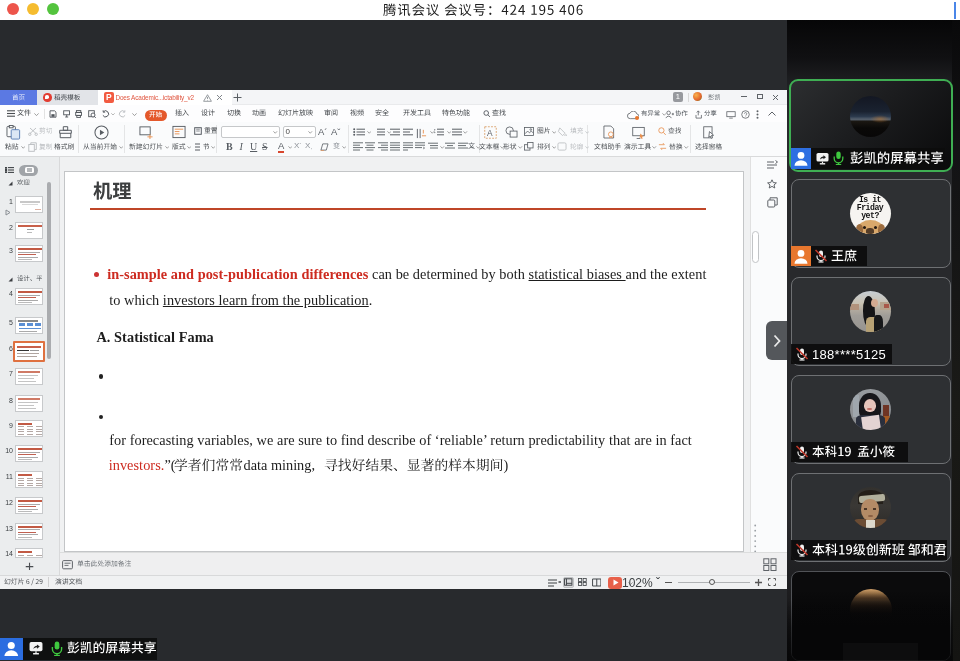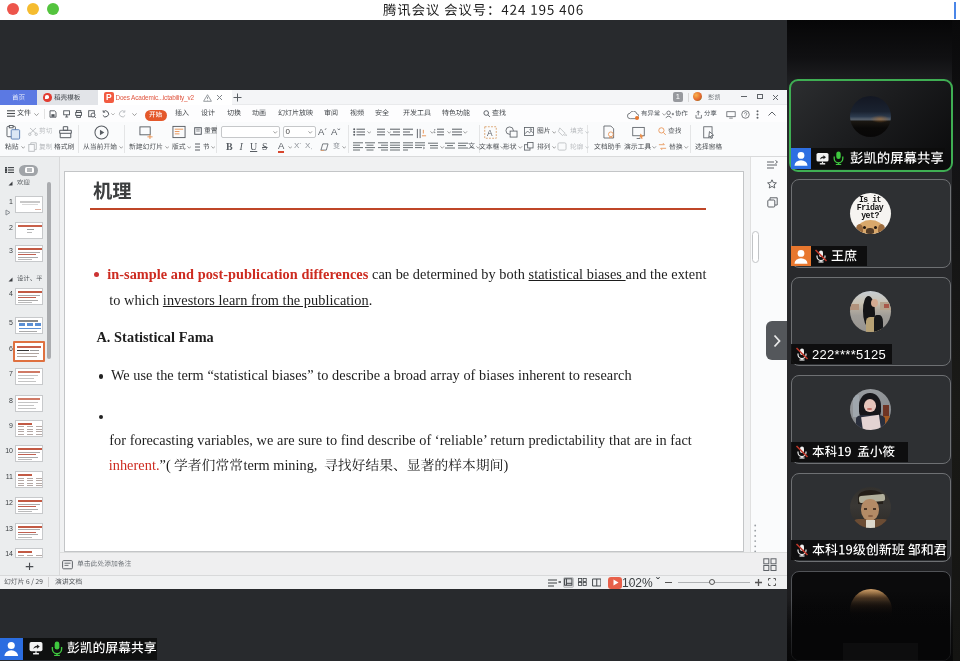--- a/index.html
+++ b/index.html
@@ -77,21 +77,21 @@
       <div style="position:absolute;left:24px;top:24px;width:9px;height:17px;border-radius:30% 40% 0 0;background:#17181a"></div>
     </div>
     <div class="a" style="left:791px;top:343.5px;width:101px;height:20.5px;background:rgba(12,12,12,.92)"></div>
     <svg class="a" style="left:795px;top:346.5px" width="14" height="14" viewBox="0 0 14 14">
       <rect x="5" y="1.5" width="4" height="6.5" rx="2" fill="#f2f2f2"></rect>
       <path d="M3 6.5v1a4 4 0 0 0 8 0v-1" stroke="#f2f2f2" stroke-width="1.2" fill="none"></path>
       <line x1="7" y1="11.5" x2="7" y2="13" stroke="#f2f2f2" stroke-width="1.2"></line>
       <line x1="4.5" y1="13" x2="9.5" y2="13" stroke="#f2f2f2" stroke-width="1.2"></line>
       <line x1="1.5" y1="1" x2="12.5" y2="12" stroke="#c0392b" stroke-width="1.6"></line>
     </svg>
-    <div class="a" style="left:812px;top:346.5px;font-size:13px;font-weight:500;color:#fff;letter-spacing:.3px">222****5125</div>
+    <div class="a" style="left:812px;top:346.5px;font-size:13px;font-weight:500;color:#fff;letter-spacing:.3px">188****5125</div>
     <div class="a" style="left:791px;top:375px;width:160px;height:89px;border:1.5px solid #6e7073;border-radius:8px;background:#2e3033"></div>
     <div class="a" style="left:849.5px;top:389px;width:41px;height:41px;border-radius:50%;overflow:hidden;background:linear-gradient(160deg,#9a9da1 0%,#8d9094 50%,#7e8185 100%)">
       <div style="position:absolute;left:3px;top:6px;width:6px;height:22px;background:#9fa6ad"></div>
       <div style="position:absolute;left:33px;top:16px;width:6px;height:15px;background:#6e3424"></div>
       <div style="position:absolute;left:32px;top:27px;width:9px;height:9px;background:#a55a22"></div>
       <div style="position:absolute;left:9px;top:4px;width:22px;height:26px;border-radius:48% 48% 30% 30%;background:#17161a"></div>
       <div style="position:absolute;left:14px;top:10px;width:12px;height:13px;border-radius:50% 50% 45% 45%;background:#e6c3ba"></div>
       <div style="position:absolute;left:17px;top:19px;width:5px;height:2px;border-radius:40%;background:#c06a62"></div>
       <div style="position:absolute;left:6px;top:26px;width:29px;height:15px;background:#2a2f3d;border-radius:25% 25% 0 0"></div>
       <div style="position:absolute;left:12px;top:27px;width:18px;height:14px;background:#e3d3d3;transform:rotate(-8deg)"></div>
@@ -898,30 +898,29 @@
       <svg width="38.6" height="22.4" viewBox="0 0 38.6 22.4">
         <path d="M9.4 1.7V8C9.4 10.9 9.2 14.7 6.6 17.2C7.1 17.5 8 18.3 8.4 18.7C11.2 15.9 11.7 11.2 11.7 8V3.9H14.1V15.5C14.1 17.2 14.2 17.6 14.6 18C14.9 18.4 15.5 18.5 15.9 18.5C16.3 18.5 16.7 18.5 17 18.5C17.5 18.5 17.9 18.4 18.2 18.2C18.5 17.9 18.7 17.6 18.9 17C19 16.4 19 15.1 19.1 14C18.5 13.8 17.9 13.4 17.4 13.1C17.4 14.2 17.4 15.2 17.4 15.6C17.3 16 17.3 16.2 17.2 16.3C17.2 16.4 17.1 16.4 17 16.4C16.9 16.4 16.7 16.4 16.6 16.4C16.6 16.4 16.5 16.4 16.4 16.3C16.4 16.2 16.4 15.9 16.4 15.4V1.7ZM3.7 0.6V4.6H0.9V6.8H3.4C2.8 9.1 1.7 11.7 0.4 13.2C0.8 13.8 1.3 14.8 1.5 15.4C2.3 14.3 3.1 12.7 3.7 11V18.7H5.9V10.6C6.5 11.5 7.1 12.4 7.4 13L8.7 11.2C8.3 10.7 6.6 8.6 5.9 7.9V6.8H8.5V4.6H5.9V0.6Z M29.2 6.8H31.2V8.5H29.2ZM33.2 6.8H35V8.5H33.2ZM29.2 3.4H31.2V5H29.2ZM33.2 3.4H35V5H33.2ZM25.6 16V18.1H38.1V16H33.4V14.2H37.5V12.1H33.4V10.4H37.3V1.4H27.1V10.4H31V12.1H27V14.2H31V16ZM19.8 14.6 20.3 17C22.1 16.4 24.5 15.6 26.6 14.9L26.2 12.7L24.3 13.3V9.4H26.1V7.3H24.3V3.9H26.4V1.7H20V3.9H22.1V7.3H20.2V9.4H22.1V13.9Z" fill="#3d3f40"></path>
       </svg>
     </div>
     <div class="a" style="left:89.7px;top:208.3px;width:616.7px;height:1.9px;background:#bf4628"></div>
     <div class="a" style="left:93.5px;top:272px;width:5px;height:5px;border-radius:50%;background:#c33"></div>
     <div class="a" style="left:109.2px;top:292.1px;font-family:'Liberation Serif',serif;font-size:14.3px;color:#1d1d1d;white-space:nowrap;letter-spacing:.05px">to which <u>investors learn from the publication</u>.</div>
     <div class="a" style="left:107.2px;top:265.8px;font-family:'Liberation Serif',serif;font-size:14.3px;color:#1d1d1d;white-space:nowrap;letter-spacing:.05px"><b style="color:#cd2b20">in-sample and post-publication differences</b> can be determined by both <u>statistical biases </u>and the extent</div>
     <div class="a" style="left:96.5px;top:328.5px;font-family:'Liberation Serif',serif;font-size:14.3px;color:#1d1d1d;white-space:nowrap;letter-spacing:.05px"><b>A. Statistical Fama</b></div>
     <div class="a" style="left:98.6px;top:374px;width:4.5px;height:4.5px;border-radius:50%;background:#222"></div>
-    <div class="a" style="left:110.9px;top:367.3px;font-family:'Liberation Serif',serif;font-size:14.3px;color:#1d1d1d;white-space:nowrap;letter-spacing:.05px">We use the term “statistical biases” to describe a broad array of biases inherent to research</div>
     <div class="a" style="left:98.6px;top:414.5px;width:4.5px;height:4.5px;border-radius:50%;background:#222"></div>
     <div class="a" style="left:109.2px;top:432.4px;font-family:'Liberation Serif',serif;font-size:14.3px;color:#1d1d1d;white-space:nowrap;letter-spacing:.05px">for forecasting variables, we are sure to find describe of ‘reliable’ return predictability that are in fact</div>
-    <div class="a" style="left:108.7px;top:457.4px;font-family:'Liberation Serif',serif;font-size:14.3px;color:#1d1d1d;white-space:nowrap;letter-spacing:.05px"><span style="color:#cd2b20">inherent.</span>”(</div>
+    <div class="a" style="left:108.7px;top:457.4px;font-family:'Liberation Serif',serif;font-size:14.3px;color:#1d1d1d;white-space:nowrap;letter-spacing:.05px"><span style="color:#cd2b20">investors.</span>”(</div>
     <div style="position:absolute;left:174.0px;top:458.3px;width:69.0px;height:16.0px">
       <svg width="69.0" height="16.0" viewBox="0 0 69.0 16.0">
         <path d="M2.8 0.7 2.7 0.9C3.2 1.4 3.9 2.4 4 3.1C4.9 3.8 5.7 1.8 2.8 0.7ZM5.9 0.5 5.8 0.6C6.3 1.2 6.8 2.2 6.8 3C7.7 3.8 8.6 1.8 5.9 0.5ZM6.5 7.1V8.6H0.6L0.8 9H6.5V11.8C6.5 12 6.4 12.1 6.1 12.1C5.8 12.1 3.9 11.9 3.9 11.9V12.1C4.7 12.2 5.1 12.3 5.4 12.5C5.6 12.7 5.7 12.9 5.8 13.2C7.3 13.1 7.4 12.6 7.4 11.8V9H12.8C13 9 13.2 8.9 13.2 8.8C12.7 8.3 11.9 7.7 11.9 7.7L11.2 8.6H7.4V7.6C7.7 7.6 7.9 7.5 7.9 7.3L7.8 7.3C8.6 6.9 9.6 6.4 10.1 5.9C10.4 5.9 10.6 5.9 10.7 5.8L9.7 4.8L9.1 5.4H3L3.1 5.8H8.9C8.4 6.2 7.8 6.8 7.3 7.2ZM10.3 0.6C9.9 1.4 9.2 2.6 8.6 3.5H2.4C2.4 3.2 2.3 2.9 2.2 2.6L2 2.6C2.1 3.7 1.6 4.6 1 5C0.7 5.2 0.5 5.4 0.7 5.8C0.8 6.1 1.3 6 1.7 5.7C2.1 5.4 2.5 4.8 2.4 3.9H11.6C11.3 4.4 11 5.1 10.7 5.5L10.9 5.6C11.5 5.2 12.3 4.5 12.8 4.1C13 4 13.2 4 13.3 3.9L12.2 2.8L11.6 3.5H9C9.8 2.8 10.6 2 11.1 1.3C11.4 1.3 11.6 1.2 11.7 1.1Z M17.7 7.2V7.5C16.6 8.1 15.4 8.7 14.2 9.2L14.3 9.5C15.5 9.1 16.7 8.6 17.7 8V13.2H17.9C18.3 13.2 18.6 13 18.6 12.9V12.3H23.8V13.1H24C24.3 13.1 24.7 12.8 24.7 12.8V7.8C25 7.7 25.2 7.6 25.3 7.5L24.2 6.6L23.7 7.2H19.3C20.2 6.6 21.1 6.1 22 5.4H26.6C26.8 5.4 27 5.4 27 5.2C26.5 4.8 25.8 4.2 25.8 4.2L25.1 5H22.5C23.8 4 24.9 2.9 25.8 1.8C26.1 2 26.2 1.9 26.3 1.8L25.2 0.9C24.7 1.5 24.3 2.1 23.7 2.7C23.2 2.3 22.5 1.7 22.5 1.7L21.8 2.6H20.3V1C20.6 0.9 20.7 0.8 20.8 0.6L19.4 0.5V2.6H15.9L16 3H19.4V5H14.4L14.5 5.4H20.7C20 6 19.2 6.6 18.4 7.1L17.7 6.8ZM20.3 3H23.3L23.5 2.9C22.8 3.7 22.1 4.4 21.2 5H20.3ZM23.8 7.6V9.5H18.6V7.6ZM18.6 9.9H23.8V11.9H18.6Z M33.4 0.8 33.2 0.9C33.7 1.5 34.3 2.5 34.5 3.2C35.4 3.9 36.1 2 33.4 0.8ZM34.1 3.1 32.7 2.9V13.2H32.9C33.3 13.2 33.6 13 33.6 12.8V3.4C34 3.4 34.1 3.3 34.1 3.1ZM31.3 4.4 30.6 4.2C31.1 3.3 31.5 2.3 31.9 1.3C32.2 1.3 32.3 1.1 32.4 1L30.9 0.5C30.3 3.2 29.2 5.8 28.1 7.6L28.3 7.7C28.9 7.1 29.4 6.4 29.9 5.5V13.1H30.1C30.4 13.1 30.8 12.9 30.8 12.8V4.7C31.1 4.6 31.2 4.6 31.3 4.4ZM39.2 2H35.7L35.8 2.4H39.3V11.7C39.3 12 39.3 12 39 12C38.7 12 37.1 11.9 37.1 11.9V12.1C37.8 12.2 38.1 12.4 38.4 12.5C38.6 12.7 38.7 12.9 38.7 13.2C40.1 13 40.2 12.6 40.2 11.8V2.6C40.5 2.5 40.7 2.4 40.8 2.3L39.7 1.4Z M44.5 0.7 44.3 0.8C44.9 1.3 45.5 2.1 45.5 2.8C46.5 3.5 47.2 1.5 44.5 0.7ZM43.8 8.7V12.6H44C44.3 12.6 44.7 12.4 44.7 12.3V9.1H47.8V13.1H48C48.4 13.1 48.7 12.9 48.7 12.8V9.1H51.9V11.2C51.9 11.4 51.8 11.5 51.6 11.5C51.3 11.5 49.9 11.4 49.9 11.4V11.6C50.5 11.6 50.9 11.8 51 11.9C51.2 12.1 51.3 12.3 51.3 12.6C52.6 12.4 52.8 12 52.8 11.3V9.3C53.1 9.2 53.3 9.1 53.4 9L52.2 8.1L51.8 8.7H48.7V7.3H50.8V7.8H51C51.3 7.8 51.7 7.6 51.7 7.5V5.2C52 5.2 52.2 5.1 52.2 5L51.2 4.2L50.7 4.7H45.9L44.9 4.3V7.9H45C45.4 7.9 45.8 7.7 45.8 7.6V7.3H47.8V8.7H44.8L43.8 8.2ZM45.8 6.9V5.1H50.8V6.9ZM51.2 0.7C50.9 1.4 50.3 2.4 49.9 3.1H48.7V1.1C49.1 1 49.2 0.9 49.2 0.7L47.8 0.6V3.1H43.9C43.9 2.9 43.9 2.7 43.8 2.4H43.6C43.6 3.4 43.1 4.2 42.5 4.6C42.2 4.7 42.1 5 42.2 5.3C42.4 5.6 42.8 5.6 43.2 5.3C43.6 5.1 44 4.4 44 3.5H53C52.8 4 52.6 4.5 52.4 4.9L52.6 5C53.1 4.7 53.8 4.1 54.1 3.7C54.4 3.6 54.5 3.6 54.6 3.5L53.6 2.5L53 3.1H50.3C50.9 2.6 51.6 1.9 52 1.4C52.3 1.5 52.5 1.4 52.6 1.3Z M58.3 0.7 58.1 0.8C58.7 1.3 59.3 2.1 59.3 2.8C60.3 3.5 61 1.5 58.3 0.7ZM57.6 8.7V12.6H57.8C58.1 12.6 58.5 12.4 58.5 12.3V9.1H61.6V13.1H61.8C62.2 13.1 62.5 12.9 62.5 12.8V9.1H65.7V11.2C65.7 11.4 65.6 11.5 65.4 11.5C65.1 11.5 63.7 11.4 63.7 11.4V11.6C64.3 11.6 64.7 11.8 64.8 11.9C65 12.1 65.1 12.3 65.1 12.6C66.4 12.4 66.6 12 66.6 11.3V9.3C66.9 9.2 67.1 9.1 67.2 9L66 8.1L65.6 8.7H62.5V7.3H64.6V7.8H64.8C65.1 7.8 65.5 7.6 65.5 7.5V5.2C65.8 5.2 66 5.1 66 5L65 4.2L64.5 4.7H59.7L58.7 4.3V7.9H58.8C59.2 7.9 59.6 7.7 59.6 7.6V7.3H61.6V8.7H58.6L57.6 8.2ZM59.6 6.9V5.1H64.6V6.9ZM65 0.7C64.7 1.4 64.1 2.4 63.7 3.1H62.5V1.1C62.9 1 63 0.9 63 0.7L61.6 0.6V3.1H57.7C57.7 2.9 57.7 2.7 57.6 2.4H57.4C57.4 3.4 56.9 4.2 56.3 4.6C56 4.7 55.9 5 56 5.3C56.2 5.6 56.6 5.6 57 5.3C57.4 5.1 57.8 4.4 57.8 3.5H66.8C66.6 4 66.4 4.5 66.2 4.9L66.4 5C66.9 4.7 67.6 4.1 67.9 3.7C68.2 3.6 68.3 3.6 68.4 3.5L67.4 2.5L66.8 3.1H64.1C64.7 2.6 65.4 1.9 65.8 1.4C66.1 1.5 66.3 1.4 66.4 1.3Z" fill="#1d1d1d"></path>
       </svg>
     </div>
-    <div class="a" style="left:243.5px;top:457.4px;font-family:'Liberation Serif',serif;font-size:14.3px;color:#1d1d1d">term mining, </div>
+    <div class="a" style="left:243.5px;top:457.4px;font-family:'Liberation Serif',serif;font-size:14.3px;color:#1d1d1d">data mining, </div>
     <div style="position:absolute;left:324.0px;top:458.3px;width:179.4px;height:16.0px">
       <svg width="179.4" height="16.0" viewBox="0 0 179.4 16.0">
         <path d="M3.2 8.6 3.1 8.7C3.9 9.3 4.9 10.4 5.2 11.2C6.3 11.9 6.8 9.6 3.2 8.6ZM10.5 3.6H2.7L2.8 4H10.5V5.7H2L2.1 6.1H10.5V6.6H10.7C11 6.6 11.4 6.4 11.5 6.3V1.9C11.7 1.9 11.9 1.8 12 1.7L10.9 0.8L10.4 1.4H2.1L2.2 1.8H10.5ZM12.2 7 11.5 7.9H10.1V7C10.4 7 10.5 6.8 10.5 6.6L9.1 6.5V7.9H0.7L0.8 8.3H9.1V11.7C9.1 11.9 9.1 12 8.8 12C8.5 12 6.8 11.9 6.8 11.9V12.1C7.5 12.2 7.9 12.3 8.1 12.5C8.3 12.6 8.4 12.9 8.5 13.2C9.9 13 10.1 12.6 10.1 11.8V8.3H13.1C13.3 8.3 13.4 8.2 13.5 8.1C13 7.6 12.2 7 12.2 7Z M23.7 1.2 23.6 1.3C24.3 1.7 25.1 2.4 25.3 3C26.3 3.5 26.7 1.5 23.7 1.2ZM18.5 5.1 18.7 5.4 21.8 5C22 6.6 22.3 8 22.8 9.2C21.6 10.6 20.1 11.7 18.5 12.6L18.6 12.8C20.4 12.1 21.9 11.1 23.2 9.9C23.7 11 24.4 11.8 25.3 12.5C25.9 13 26.7 13.4 27 13C27.1 12.8 27.1 12.6 26.7 12.1L27 10L26.8 9.9C26.6 10.5 26.3 11.2 26.2 11.5C26 11.8 26 11.8 25.7 11.6C24.9 11 24.3 10.2 23.8 9.2C24.6 8.3 25.3 7.3 25.9 6.1C26.2 6.2 26.4 6.1 26.5 6L25.2 5.4C24.7 6.5 24.1 7.5 23.5 8.4C23.1 7.3 22.9 6.2 22.7 4.9L26.7 4.4C26.9 4.4 27.1 4.3 27.1 4.2C26.6 3.8 25.8 3.3 25.8 3.3L25.3 4.2L22.7 4.5C22.6 3.4 22.5 2.3 22.5 1.2C22.9 1.1 23 1 23 0.8L21.6 0.6C21.6 2 21.6 3.4 21.8 4.6ZM14.3 7.7 14.8 8.8C15 8.8 15.1 8.7 15.1 8.5L16.5 7.9V11.8C16.5 12 16.5 12 16.2 12C16 12 14.8 11.9 14.8 11.9V12.2C15.3 12.2 15.6 12.3 15.8 12.5C16 12.6 16 12.9 16.1 13.2C17.3 13 17.4 12.6 17.4 11.8V7.4L19.5 6.4L19.5 6.2L17.4 6.8V3.9H19.2C19.4 3.9 19.5 3.8 19.6 3.7C19.2 3.3 18.5 2.7 18.5 2.7L17.9 3.5H17.4V1.1C17.8 1 17.9 0.9 17.9 0.7L16.5 0.5V3.5H14.4L14.5 3.9H16.5V7.1C15.6 7.4 14.8 7.6 14.3 7.7Z M31.5 1.1C31.9 1.1 32 0.9 32 0.8L30.6 0.5C30.5 1.3 30.3 2.5 29.9 3.7H28.1L28.2 4.1H29.8C29.4 5.7 29 7.2 28.6 8.2C29.3 8.6 30.1 9.2 30.9 9.8C30.2 11 29.3 12.1 28 12.9L28.1 13.1C29.6 12.4 30.7 11.4 31.5 10.3C32.1 10.8 32.6 11.4 32.9 11.9C33.7 12.4 34.4 11.2 31.9 9.5C32.7 7.9 33.1 6.1 33.3 4.2C33.6 4.2 33.7 4.2 33.8 4.1L32.8 3.1L32.3 3.7H30.9C31.1 2.7 31.4 1.8 31.5 1.1ZM39.9 5.8 39.3 6.6H37.4V4.8C37.7 4.8 37.8 4.6 37.9 4.5L37.5 4.4C38.3 3.8 39.3 2.9 40 2.3C40.3 2.3 40.4 2.3 40.5 2.2L39.5 1.2L38.9 1.8H33.6L33.8 2.2H38.8C38.3 2.8 37.7 3.8 37.1 4.4L36.5 4.3V6.6H33.2L33.4 7H36.5V11.8C36.5 12 36.4 12.1 36.2 12.1C35.9 12.1 34.4 11.9 34.4 11.9V12.2C35.1 12.3 35.4 12.4 35.6 12.5C35.8 12.7 35.9 12.9 35.9 13.2C37.2 13.1 37.4 12.6 37.4 11.9V7H40.7C40.8 7 41 6.9 41 6.7C40.6 6.3 39.9 5.8 39.9 5.8ZM29.5 8.2C29.9 7 30.4 5.5 30.7 4.1H32.3C32.2 5.9 31.9 7.6 31.2 9.1C30.7 8.8 30.2 8.5 29.5 8.2Z M42 11.1 42.6 12.4C42.7 12.3 42.8 12.2 42.9 12C44.7 11.2 46.1 10.5 47.1 10L47 9.8C45 10.4 42.9 11 42 11.1ZM45.8 1.2 44.4 0.6C44.1 1.7 43 3.6 42.2 4.4C42.1 4.5 41.8 4.5 41.8 4.5L42.3 5.8C42.4 5.7 42.5 5.7 42.6 5.6C43.4 5.4 44.1 5.1 44.8 5C44 6.1 43 7.2 42.2 7.9C42.1 8 41.8 8 41.8 8L42.3 9.3C42.4 9.2 42.5 9.2 42.6 9.1C44.3 8.6 45.9 8 46.8 7.7L46.7 7.5C45.2 7.7 43.8 7.9 42.8 8.1C44.2 6.9 45.7 5.3 46.5 4.2C46.8 4.2 47 4.1 47 4L45.8 3.2C45.6 3.6 45.4 4 45 4.5C44.1 4.6 43.3 4.6 42.6 4.6C43.6 3.7 44.7 2.4 45.3 1.4C45.6 1.5 45.7 1.4 45.8 1.2ZM48.5 11.7V8.5H52.7V11.7ZM47.7 7.6V13.2H47.8C48.3 13.2 48.5 13 48.5 12.9V12.2H52.7V13.1H52.9C53.3 13.1 53.6 12.9 53.6 12.8V8.5C53.9 8.5 54 8.4 54.1 8.3L53.1 7.5L52.7 8.1H48.7ZM53.7 2.4 53 3.2H51.1V1.1C51.5 1 51.6 0.9 51.6 0.7L50.2 0.6V3.2H46.7L46.8 3.6H50.2V6.1H47.3L47.4 6.5H54.1C54.2 6.5 54.4 6.5 54.4 6.3C54 5.9 53.2 5.3 53.2 5.3L52.6 6.1H51.1V3.6H54.5C54.7 3.6 54.8 3.5 54.8 3.4C54.4 3 53.7 2.4 53.7 2.4Z M57.6 1.3V6.9H57.8C58.2 6.9 58.5 6.7 58.5 6.6V6.2H61.6V7.9H55.8L56 8.3H60.7C59.6 9.9 57.7 11.5 55.7 12.6L55.8 12.8C58.2 11.8 60.2 10.4 61.6 8.7V13.2H61.7C62.2 13.2 62.5 13 62.5 12.9V8.3H62.6C63.8 10.3 65.7 11.9 67.7 12.7C67.8 12.3 68.1 12 68.5 12L68.5 11.8C66.5 11.2 64.3 9.9 63 8.3H68C68.2 8.3 68.4 8.2 68.4 8.1C67.9 7.6 67.1 7 67.1 7L66.4 7.9H62.5V6.2H65.6V6.8H65.8C66.1 6.8 66.5 6.6 66.5 6.5V1.8C66.8 1.8 67 1.7 67.1 1.6L66 0.8L65.5 1.3H58.6L57.6 0.9ZM61.6 1.7V3.5H58.5V1.7ZM62.5 1.7H65.6V3.5H62.5ZM61.6 3.9V5.8H58.5V3.9ZM62.5 3.9H65.6V5.8H62.5Z M72.4 13.1C72.8 13.1 73 12.9 73 12.5C73 12.2 72.9 12 72.7 11.6C72.2 10.9 71.3 10.2 69.7 9.7L69.5 9.9C70.8 10.8 71.3 11.7 71.8 12.6C72 13 72.1 13.1 72.4 13.1Z M95.3 7.6 93.9 7.1C93.4 8.5 92.7 10.1 92.1 11.1L92.3 11.2C93.2 10.4 94.1 9.1 94.8 7.9C95.1 7.9 95.2 7.8 95.3 7.6ZM84.6 7.2 84.4 7.3C85.1 8.3 85.9 9.7 86.1 10.8C87 11.6 87.7 9.5 84.6 7.2ZM94.8 11.2 94.1 12.1H91.6V6.8C91.9 6.7 92 6.6 92 6.4L90.7 6.3V12.1H88.7V6.8C89 6.7 89.1 6.6 89.1 6.4L87.8 6.3V12.1H83.5L83.6 12.5H95.7C95.9 12.5 96 12.5 96.1 12.3C95.6 11.9 94.8 11.2 94.8 11.2ZM93 1.8V3.4H86.3V1.8ZM86.3 6.4V5.9H93V6.5H93.1C93.4 6.5 93.9 6.3 93.9 6.2V1.9C94.2 1.9 94.4 1.8 94.5 1.7L93.4 0.8L92.8 1.4H86.4L85.4 0.9V6.7H85.6C86 6.7 86.3 6.5 86.3 6.4ZM86.3 5.5V3.8H93V5.5Z M97.2 1.9 97.3 2.3H101V3.5H101.1C101.5 3.5 101.9 3.4 101.9 3.2V2.3H105.1V3.4H105.2C105.7 3.4 106 3.3 106 3.2V2.3H109.4C109.6 2.3 109.8 2.3 109.8 2.1C109.3 1.7 108.6 1.1 108.6 1.1L107.9 1.9H106V1C106.3 1 106.4 0.8 106.4 0.6L105.1 0.5V1.9H101.9V1C102.2 1 102.4 0.8 102.4 0.6L101 0.5V1.9ZM101.3 10.4H106.6V11.9H101.3ZM101.3 10V8.8L101.8 8.6H106.6V10ZM107.6 3.1C107.2 3.6 106.8 4.1 106.2 4.6C105.8 4.3 105.2 3.8 105.2 3.8L104.6 4.5H103.5V3.4C103.8 3.4 103.9 3.2 103.9 3L102.6 2.9V4.5H98.8L98.9 4.9H102.6V6.4H97.2L97.3 6.8H103.6C102.9 7.3 102.2 7.7 101.4 8.2H101.4L100.4 7.7V8.7C99.3 9.3 98.3 9.8 97.2 10.2L97.2 10.4C98.3 10.1 99.4 9.7 100.4 9.3V13.2H100.5C100.9 13.2 101.3 13 101.3 12.9V12.4H106.6V13.2H106.7C107 13.2 107.5 13 107.5 12.9V8.8C107.8 8.7 108 8.6 108.1 8.5L107 7.6L106.5 8.2H102.6C103.4 7.7 104.2 7.3 104.9 6.8H109.5C109.7 6.8 109.8 6.7 109.8 6.6C109.4 6.2 108.6 5.6 108.6 5.6L108 6.4H105.5C106.6 5.6 107.5 4.8 108.2 3.9C108.5 4 108.7 4 108.8 3.8ZM103.5 4.9H105.9L106 4.8C105.4 5.4 104.8 5.9 104.1 6.4H103.5Z M117.9 5.8 117.8 5.9C118.5 6.6 119.3 7.8 119.4 8.8C120.4 9.6 121.2 7.3 117.9 5.8ZM115 0.9 113.5 0.5C113.4 1.3 113.2 2.3 113 3H112.6L111.6 2.5V12.7H111.8C112.2 12.7 112.5 12.5 112.5 12.4V11.3H115.4V12.3H115.5C115.8 12.3 116.2 12.1 116.3 12V3.6C116.5 3.5 116.8 3.4 116.8 3.3L115.8 2.4L115.2 3H113.5C113.8 2.4 114.2 1.7 114.5 1.2C114.8 1.2 114.9 1.1 115 0.9ZM115.4 3.4V6.8H112.5V3.4ZM112.5 7.2H115.4V10.9H112.5ZM120.1 1 118.7 0.5C118.3 2.7 117.4 4.8 116.5 6.2L116.7 6.3C117.5 5.5 118.1 4.5 118.7 3.4H122.1C122 8.1 121.8 11.2 121.3 11.8C121.1 11.9 121 11.9 120.7 11.9C120.4 11.9 119.4 11.9 118.8 11.8L118.8 12C119.3 12.1 119.9 12.3 120.1 12.4C120.3 12.6 120.4 12.9 120.4 13.1C121.1 13.1 121.6 13 122 12.5C122.7 11.7 122.9 8.6 123 3.5C123.3 3.5 123.5 3.4 123.6 3.3L122.5 2.4L121.9 3H118.9C119.2 2.4 119.4 1.8 119.6 1.2C119.9 1.3 120.1 1.1 120.1 1Z M130.5 0.6 130.4 0.7C130.9 1.3 131.5 2.3 131.6 3C132.5 3.8 133.3 1.8 130.5 0.6ZM128.9 2.9 128.3 3.7H127.8V1.1C128.1 1 128.3 0.9 128.3 0.7L126.9 0.5V3.7H124.9L125 4.2H126.7C126.3 6.3 125.6 8.4 124.4 10L124.6 10.2C125.6 9.2 126.4 7.9 126.9 6.6V13.1H127.1C127.4 13.1 127.8 12.9 127.8 12.8V5.7C128.3 6.3 128.8 7.1 128.9 7.7C129.8 8.3 130.5 6.6 127.8 5.4V4.2H129.6C129.8 4.2 130 4.1 130 3.9C129.6 3.5 128.9 2.9 128.9 2.9ZM136 2.6 135.4 3.4H134.1C134.8 2.7 135.4 1.9 135.8 1.3C136.1 1.3 136.3 1.2 136.4 1.1L134.9 0.5C134.6 1.3 134.1 2.6 133.8 3.4H130L130.1 3.8H132.8V6.1H130.3L130.4 6.5H132.8V9.1H129.3L129.5 9.5H132.8V13.2H132.9C133.4 13.2 133.7 13 133.7 12.9V9.5H137.2C137.4 9.5 137.6 9.5 137.6 9.3C137.2 8.9 136.4 8.3 136.4 8.3L135.8 9.1H133.7V6.5H136.4C136.6 6.5 136.8 6.4 136.8 6.3C136.4 5.9 135.7 5.3 135.7 5.3L135 6.1H133.7V3.8H136.9C137 3.8 137.2 3.8 137.2 3.6C136.8 3.2 136 2.6 136 2.6Z M149.6 2.7 148.9 3.6H145.3V1.1C145.7 1 145.8 0.9 145.9 0.7L144.4 0.5V3.6H139L139.1 4H143.7C142.7 6.6 140.8 9.3 138.5 11.1L138.6 11.2C141.2 9.7 143.2 7.5 144.4 4.9V9.7H141.4L141.5 10.1H144.4V13.2H144.6C145 13.2 145.3 13 145.3 12.8V10.1H148.1C148.3 10.1 148.4 10.1 148.4 9.9C148 9.5 147.3 8.9 147.3 8.9L146.6 9.7H145.3V4C146.4 7 148.2 9.4 150.3 10.8C150.4 10.3 150.8 10 151.2 10L151.2 9.9C149.1 8.8 146.9 6.5 145.6 4H150.5C150.7 4 150.8 3.9 150.9 3.8C150.4 3.3 149.6 2.7 149.6 2.7Z M154.4 9.7C153.9 11.1 153.1 12.3 152.3 13L152.5 13.2C153.5 12.6 154.5 11.7 155.2 10.5C155.5 10.5 155.7 10.4 155.7 10.3ZM156.6 9.8 156.5 9.9C157 10.4 157.7 11.2 157.8 11.9C158.8 12.6 159.5 10.7 156.6 9.8ZM157.2 0.7V2.7H154.7V1.2C155 1.2 155.1 1 155.2 0.9L153.8 0.7V2.7H152.5L152.6 3.1H153.8V8.9H152.3L152.4 9.3H159.5C159.7 9.3 159.8 9.2 159.9 9.1C159.5 8.7 158.9 8.1 158.9 8.1L158.3 8.9H158.1V3.1H159.4C159.6 3.1 159.7 3 159.7 2.9C159.4 2.5 158.8 2 158.8 2L158.3 2.7H158.1V1.2C158.4 1.2 158.5 1 158.6 0.9ZM154.7 3.1H157.2V4.7H154.7ZM154.7 8.9V7.1H157.2V8.9ZM154.7 5.1H157.2V6.7H154.7ZM163.6 1.8V4.4H161V1.8ZM160.1 1.4V6.2C160.1 8.8 159.9 11.2 158.2 13L158.4 13.1C160.2 11.8 160.8 9.9 160.9 8H163.6V11.7C163.6 11.9 163.5 12 163.3 12C163 12 161.6 11.9 161.6 11.9V12.1C162.2 12.2 162.6 12.3 162.8 12.5C163 12.6 163 12.9 163.1 13.1C164.3 13 164.5 12.6 164.5 11.8V2C164.8 1.9 165 1.8 165.1 1.7L163.9 0.8L163.5 1.4H161.2L160.1 0.9ZM163.6 4.8V7.6H161C161 7.1 161 6.6 161 6.2V4.8Z M168 0.5 167.9 0.6C168.5 1.2 169.3 2.2 169.5 3C170.5 3.6 171.2 1.6 168 0.5ZM168.6 2.5 167.2 2.3V13.2H167.4C167.7 13.2 168.1 13 168.1 12.8V2.9C168.4 2.8 168.5 2.7 168.6 2.5ZM174.2 9.6H170.7V7.3H174.2ZM169.9 3.8V11.4H170C170.5 11.4 170.7 11.1 170.7 11.1V10.1H174.2V11.1H174.3C174.7 11.1 175.1 10.9 175.1 10.8V4.8C175.3 4.7 175.5 4.6 175.6 4.6L174.6 3.8L174.1 4.3H170.9ZM174.2 4.7V6.9H170.7V4.7ZM176.8 1.7H171L171.1 2.1H177V11.7C177 11.9 176.9 12 176.6 12C176.3 12 174.7 11.9 174.7 11.9V12.1C175.4 12.2 175.8 12.3 176 12.5C176.2 12.6 176.3 12.8 176.3 13.1C177.7 13 177.9 12.5 177.9 11.8V2.3C178.1 2.2 178.4 2.1 178.5 2L177.3 1.1Z" fill="#1d1d1d"></path>
       </svg>
     </div>
     <div class="a" style="left:503.5px;top:457.4px;font-family:'Liberation Serif',serif;font-size:14.3px;color:#1d1d1d">)</div>
     <div class="a" style="left:750px;top:157px;width:37px;height:395px;background:#fafbfc;border-left:1px solid #e0e0e0"></div>
     <div class="a" style="left:751.5px;top:231px;width:7px;height:32px;background:#fff;border:1px solid #c2c4c6;border-radius:3.5px"></div>
     <svg class="a" style="left:766px;top:160px" width="12" height="9" viewBox="0 0 12 9" stroke="#5f6368" fill="none">
       <path d="M1 2 h7 M1 5 h10 M1 8 h7"></path>

